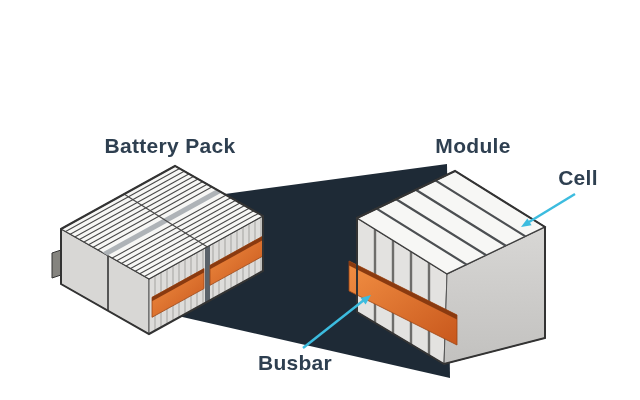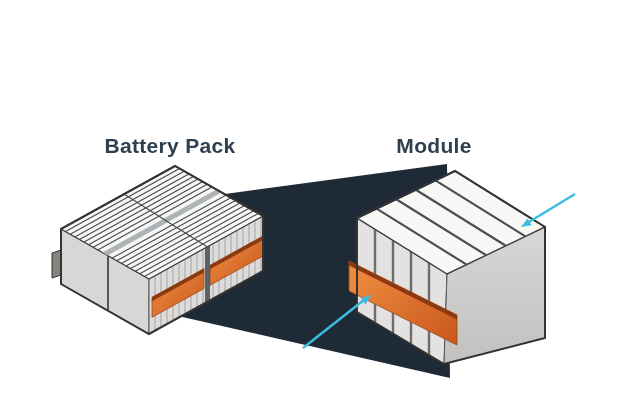--- a/index.html
+++ b/index.html
@@ -30,21 +30,21 @@
   .diag-label{
     position:absolute;
     color:var(--label-text);
     font-weight:700;
     font-size:21px;
     letter-spacing:0.3px;
     text-align:center;
     white-space:nowrap;
   }
   #label-battery-pack{left:96px;top:86px;width:148px;}
-  #label-module{left:392px;top:86px;width:84px;}
+  #label-module{left:431px;top:86px;width:84px;}
   #label-cell{left:553px;top:118px;width:50px;}
   #label-busbar{left:254px;top:303px;width:82px;}
   #logo{
     position:absolute;
     left:441px;top:297px;
     font-family:"Liberation Serif", serif;
     font-weight:700;
     font-size:42px;
     letter-spacing:2px;
     color:var(--logo-indigo);
@@ -121,15 +121,17 @@
     <g>
       <line x1="575" y1="146" x2="529" y2="174" stroke="var(--arrow-cyan)" stroke-width="2.5"></line>
       <polygon points="521,179 527.4,170.4 531.6,177.2" fill="var(--arrow-cyan)"></polygon>
       <line x1="303" y1="300" x2="364" y2="252" stroke="var(--arrow-cyan)" stroke-width="2.5"></line>
       <polygon points="371,247 365.6,256.4 360.6,250" fill="var(--arrow-cyan)"></polygon>
     </g>
   </svg>
 
   <div id="label-battery-pack" class="diag-label">Battery Pack</div>
   <div id="label-module" class="diag-label">Module</div>
+  <div id="label-cell" class="diag-label">Cell</div>
+  <div id="label-busbar" class="diag-label">Busbar</div>
 
 
 </div>
 
 </body></html>

